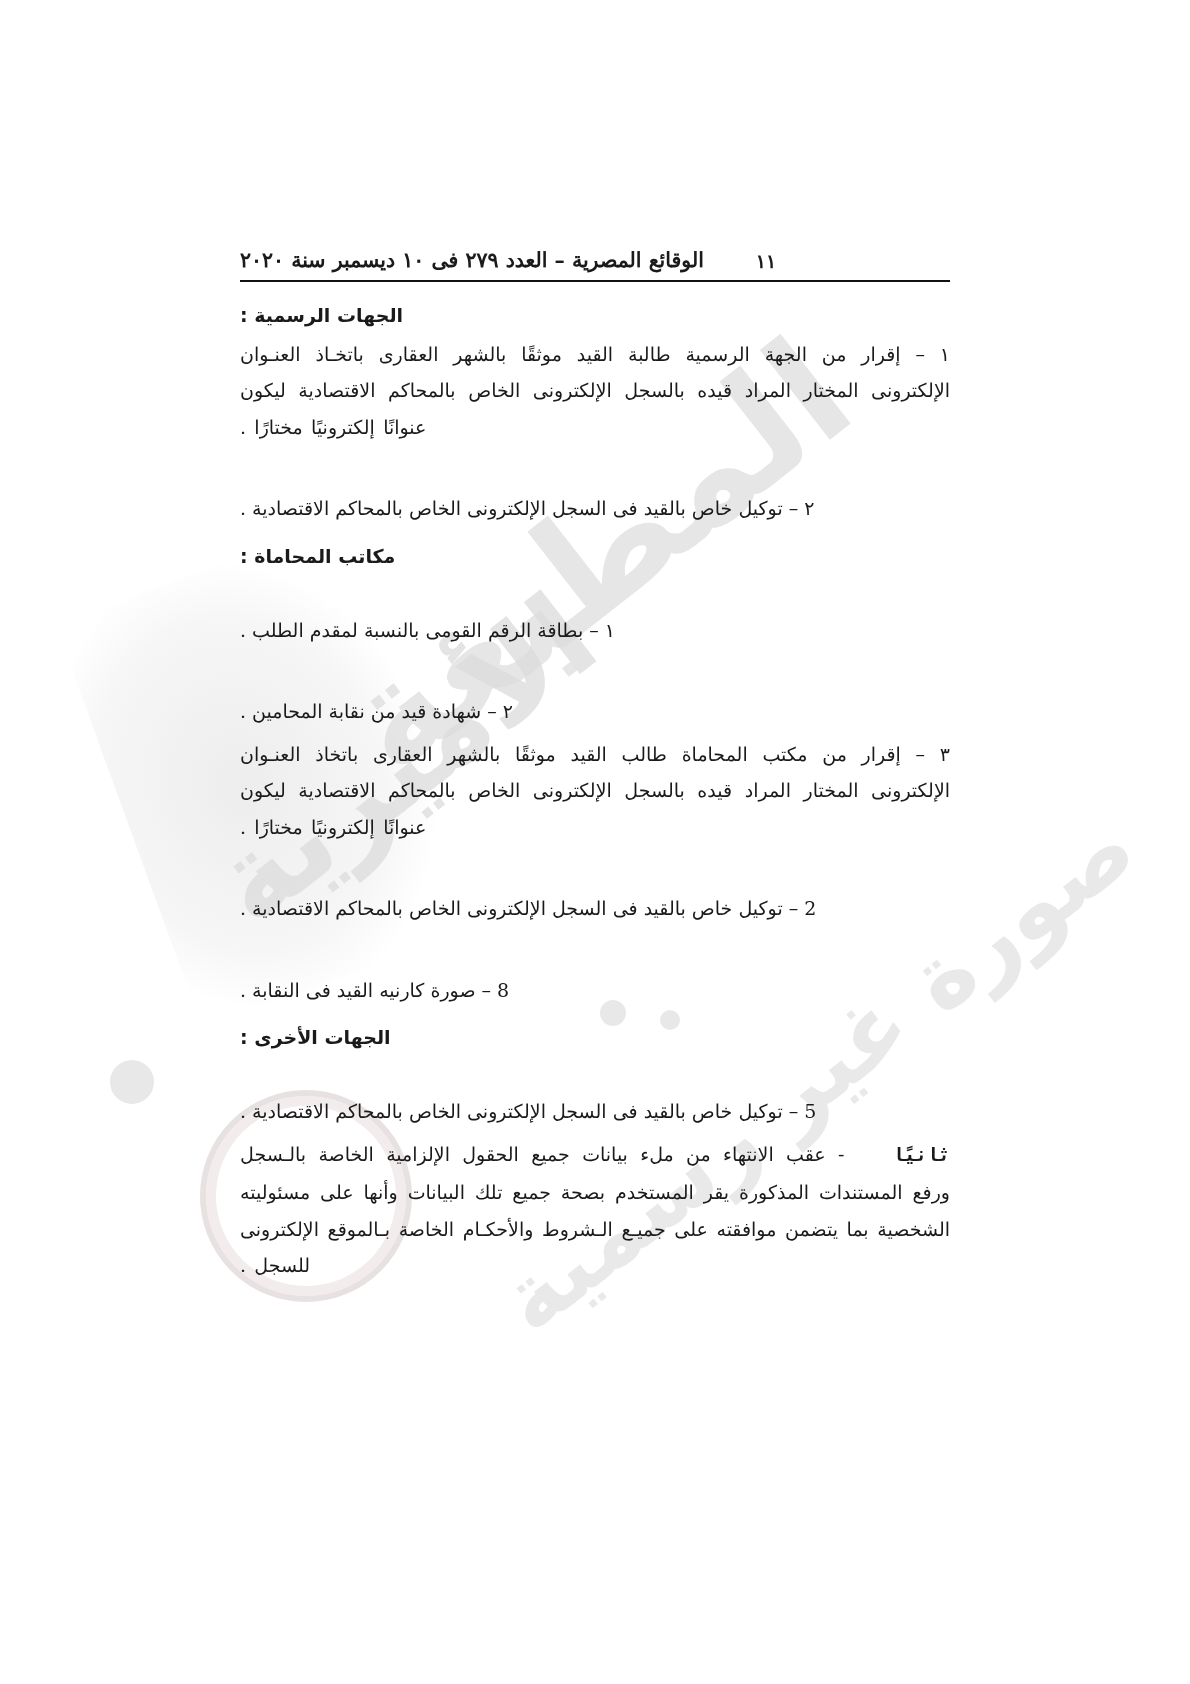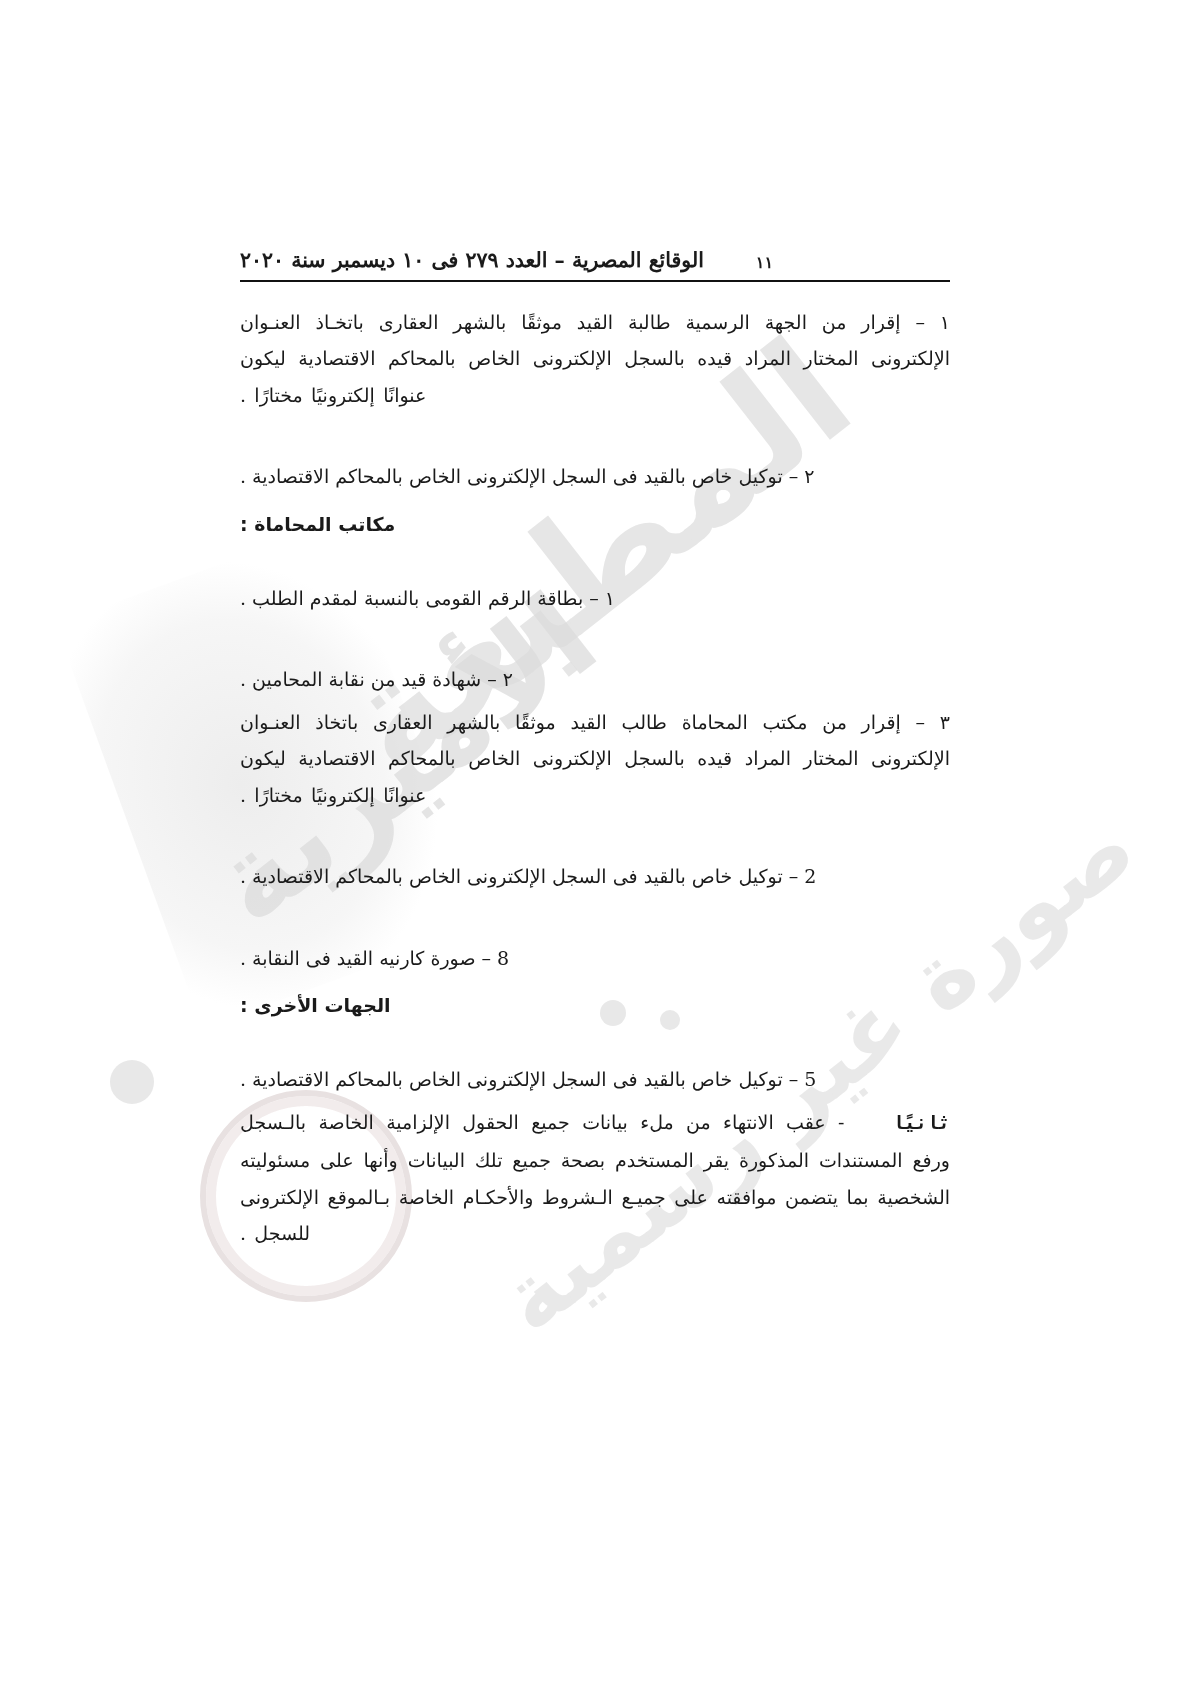--- a/index.html
+++ b/index.html
@@ -97,21 +97,21 @@
     gap: 44px;
     font-size: 20.5px;
     font-weight: bold;
     letter-spacing: 0;
   }
   .header-title {
     white-space: nowrap;
     text-align: right;
   }
   .header-page {
-    font-size: 16px;
+    font-size: 19px;
     font-weight: bold;
     margin-right: auto;
     padding-left: 8px;
   }
   .rule {
     border: 0;
     border-top: 2.5px solid #111;
     margin: 8px 0 22px 0;
   }
 
@@ -161,20 +161,21 @@
   </div>
 
   <div class="content">
 
     <div class="header-row">
       <div class="header-page">١١</div>
       <div class="header-title">الوقائع المصرية – العدد ٢٧٩ فى ١٠ ديسمبر سنة ٢٠٢٠</div>
     </div>
     <hr class="rule">
 
+    <h2 class="sec-head">الجهات الرسمية :</h2>
     <p class="para just-stretch">١ – إقرار من الجهة الرسمية طالبة القيد موثقًا بالشهر العقارى باتخـاذ العنـوان الإلكترونى المختار المراد قيده بالسجل الإلكترونى الخاص بالمحاكم الاقتصادية ليكون عنوانًا إلكترونيًا مختارًا .</p>
     <p class="para center-ish">٢ – توكيل خاص بالقيد فى السجل الإلكترونى الخاص بالمحاكم الاقتصادية .</p>
 
     <h2 class="sec-head">مكاتب المحاماة :</h2>
     <p class="para center-ish">١ – بطاقة الرقم القومى بالنسبة لمقدم الطلب .</p>
     <p class="para center-ish">٢ – شهادة قيد من نقابة المحامين .</p>
     <p class="para just-stretch">٣ – إقرار من مكتب المحاماة طالب القيد موثقًا بالشهر العقارى باتخاذ العنـوان الإلكترونى المختار المراد قيده بالسجل الإلكترونى الخاص بالمحاكم الاقتصادية ليكون عنوانًا إلكترونيًا مختارًا .</p>
     <p class="para center-ish">2 – توكيل خاص بالقيد فى السجل الإلكترونى الخاص بالمحاكم الاقتصادية .</p>
     <p class="para center-ish">8 – صورة كارنيه القيد فى النقابة .</p>
 

